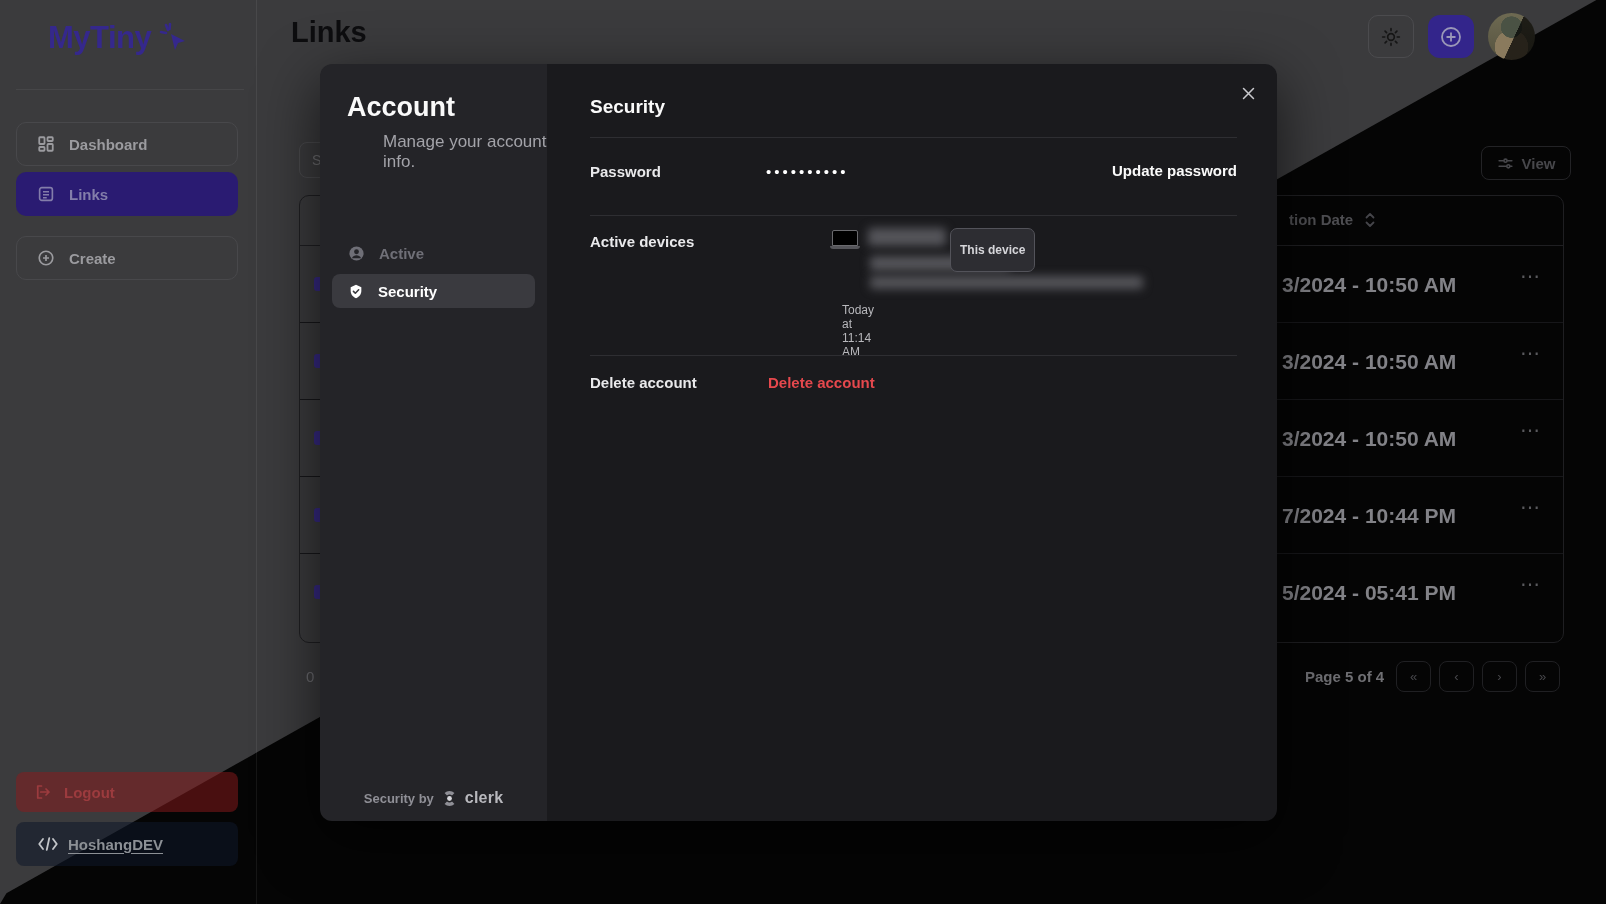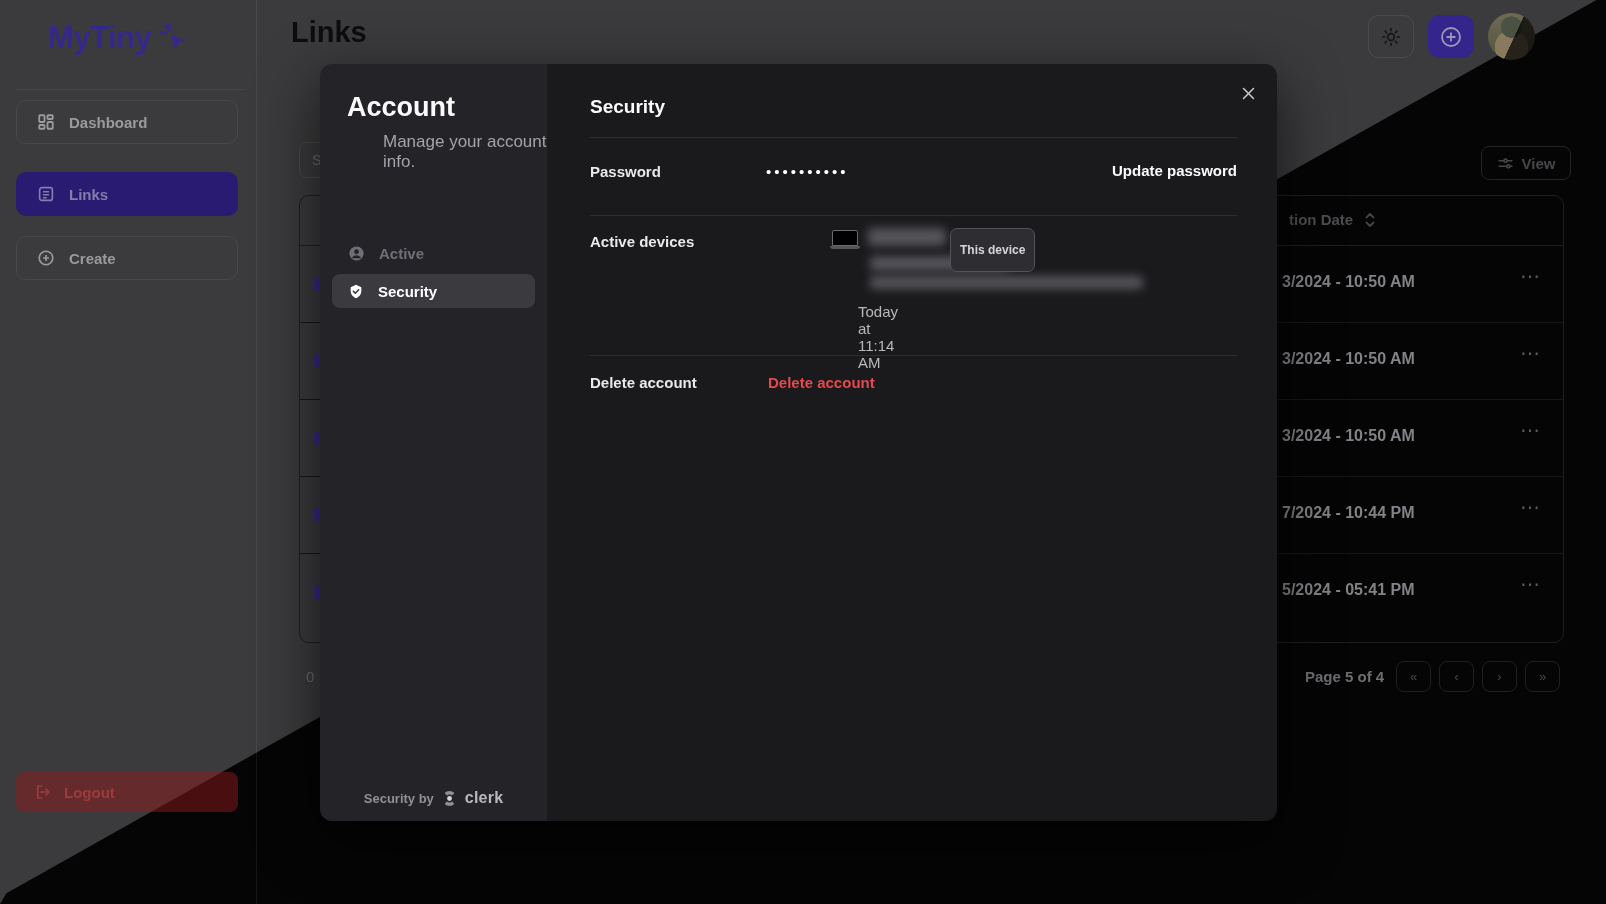--- a/index.html
+++ b/index.html
@@ -57,21 +57,21 @@
               display:flex; align-items:center; justify-content:center; gap:8px; cursor:pointer; }
   .table { position:absolute; left:299px; top:195px; width:1265px; height:448px;
            border:1px solid #1f1f22; border-radius:10px; }
   .thead { position:absolute; left:0; right:0; top:0; height:50px; border-bottom:1px solid #1f1f22; }
   .th-date { position:absolute; left:989px; top:15px; color:#4e4e52; font-size:15px; font-weight:700; }
   .th-sort { position:absolute; left:1064px; top:16px; color:#45454a; cursor:pointer; }
   .trow { position:absolute; left:0; right:0; height:77px; border-bottom:1px solid #17171a; }
   .trow:last-of-type { border-bottom:none; }
   .td-fav { position:absolute; left:14px; top:31px; width:13px; height:14px; border-radius:3px;
             background:#372a85; }
-  .td-date { position:absolute; left:982px; top:27px; color:#828287; font-size:16px; font-weight:600; }
+  .td-date { position:absolute; left:982px; top:27px; color:#828287; font-size:21px; font-weight:600; }
   .td-menu { position:absolute; left:1220px; top:18px; color:#5a5a5e; font-size:20px;
              letter-spacing:1px; cursor:pointer; }
   .sel-count { position:absolute; left:306px; top:668px; color:#6b6b6f; font-size:15px; }
   .page-label { position:absolute; left:1305px; top:668px; color:#6f6f73; font-size:15px; font-weight:700; }
   .pg-btn { position:absolute; top:661px; width:35px; height:31px; border:1px solid #202023;
             border-radius:8px; color:#48484c; display:flex; align-items:center; justify-content:center;
             font-size:13px; cursor:pointer; }
 
   
   .modal { position:absolute; left:320px; top:64px; width:957px; height:757px; border-radius:12px;
@@ -101,21 +101,21 @@
                 font-weight:700; cursor:pointer; }
   .device-block { position:absolute; left:283px; top:162px; }
   .laptop { position:absolute; left:0; top:4px; width:30px; height:19px; }
   .laptop .scr { width:26px; height:16px; margin-left:2px; background:#000;
                  border:1px solid #6a6a6e; border-radius:2px 2px 0 0; }
   .laptop .base { width:30px; height:3px; background:#55555a; border-radius:0 0 3px 3px; }
   .blur-bar { position:absolute; background:#55555a; filter:blur(5px); border-radius:3px; }
   .device-badge { position:absolute; left:120px; top:2px; border:1px solid #53535a; background:#2d2d32;
                   color:#d6d6da; font-size:12px; font-weight:600; border-radius:7px;
                   padding:14px 9px; white-space:nowrap; }
-  .device-time { position:absolute; left:28px; top:77px; color:#b8b8bc; font-size:15px; }
+  .device-time { position:absolute; left:12px; top:77px; color:#b8b8bc; font-size:12px; }
   .del-action { position:absolute; left:221px; top:310px; color:#e5484d; font-size:15px;
                 font-weight:600; cursor:pointer; }
 
   svg { display:block; }
 </style>
 </head>
 <body>
 
 <div class="stage">
   <div class="bg-black"></div>
@@ -127,21 +127,21 @@
         <svg width="34" height="34" viewBox="0 0 34 34" fill="none" stroke="#35288c" stroke-width="2.6" stroke-linecap="round">
           <path d="M9 4 L11 9"></path>
             <path d="M4 11 L9 12"></path>
             <path d="M13 3 L12.5 8"></path>
           <path d="M14 13 L28 20 L21 22 L18 29 Z" fill="#35288c" stroke="none"></path>
         </svg>
       </span>
     </div>
     <div class="sidebar-divider"></div>
 
-    <div class="side-btn" style="top:100px;">
+    <div class="side-btn" style="top:122px;">
       <span>
         <svg width="18" height="18" viewBox="0 0 24 24" fill="none" stroke="currentColor" stroke-width="2.4">
           <rect x="3" y="3" width="7" height="9" rx="1"></rect>
             <rect x="14" y="3" width="7" height="5" rx="1"></rect>
           <rect x="14" y="12" width="7" height="9" rx="1"></rect>
             <rect x="3" y="16" width="7" height="5" rx="1"></rect>
         </svg>
       </span>
       <span>Dashboard</span>
     </div>
@@ -169,20 +169,30 @@
     <div class="logout-btn">
       <span>
         <svg width="18" height="18" viewBox="0 0 24 24" fill="none" stroke="currentColor" stroke-width="2.3" stroke-linecap="round" stroke-linejoin="round">
           <path d="M10 4 H5 V20 H10"></path>
             <path d="M9 12 H20 M16 8 L20 12 L16 16"></path>
         </svg>
       </span>
       <span>Logout</span>
     </div>
 
+    <div class="user-row">
+      <span style="color:#c3c5c9;">
+        <svg width="20" height="16" viewBox="0 0 24 18" fill="none" stroke="currentColor" stroke-width="2.2" stroke-linecap="round" stroke-linejoin="round">
+          <path d="M6 3 L1.5 9 L6 15"></path>
+            <path d="M18 3 L22.5 9 L18 15"></path>
+            <path d="M13.5 2 L10.5 16"></path>
+        </svg>
+      </span>
+      <span class="uname">HoshangDEV</span>
+    </div>
   </div>
 
   <div class="page-title">Links</div>
 
   <div class="icon-btn theme-btn">
     <span>
       <svg width="20" height="20" viewBox="0 0 24 24" fill="none" stroke="currentColor" stroke-width="2" stroke-linecap="round">
         <circle cx="12" cy="12" r="4"></circle>
         <path d="M12 2v2.5M12 19.5V22M2 12h2.5M19.5 12H22M4.9 4.9l1.8 1.8M17.3 17.3l1.8 1.8M19.1 4.9l-1.8 1.8M6.7 17.3l-1.8 1.8"></path>
       </svg>

